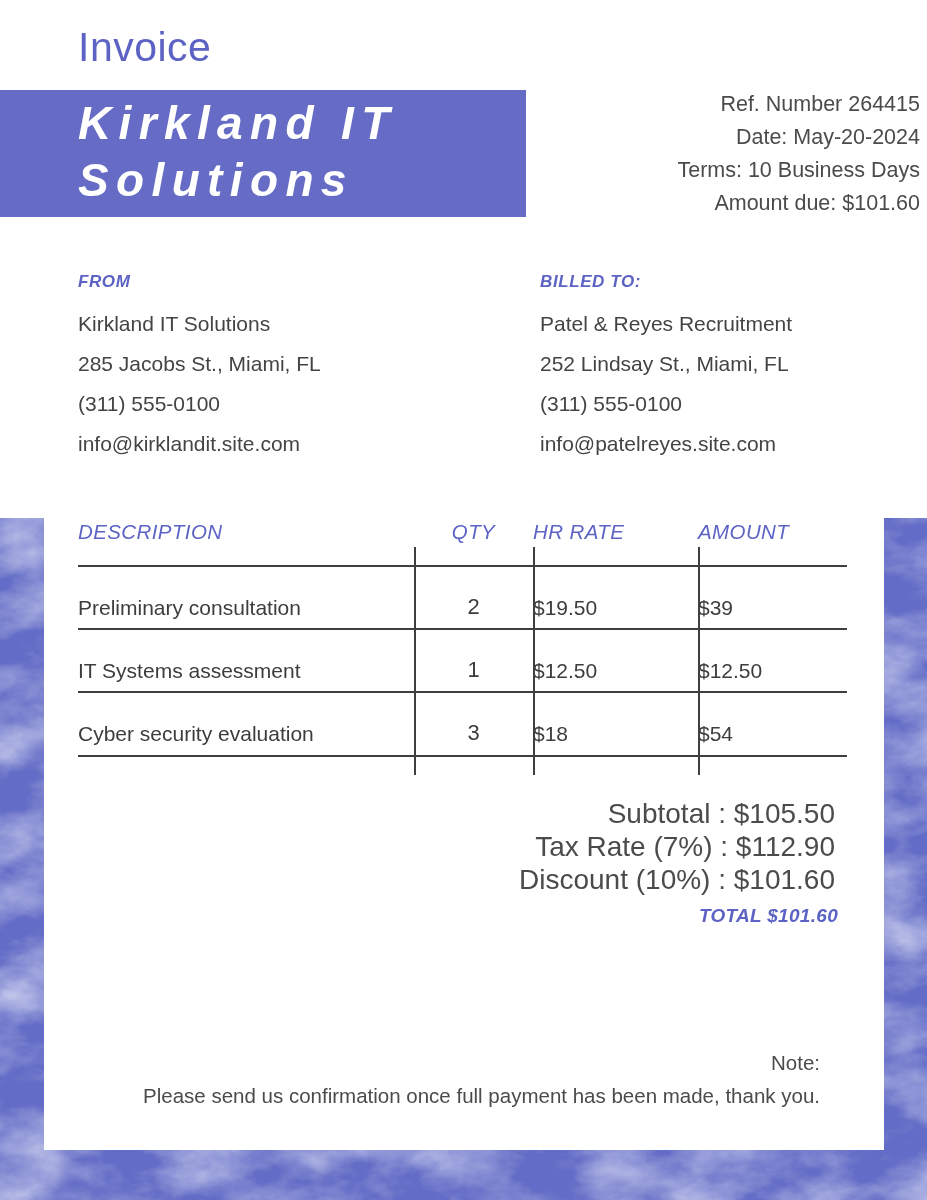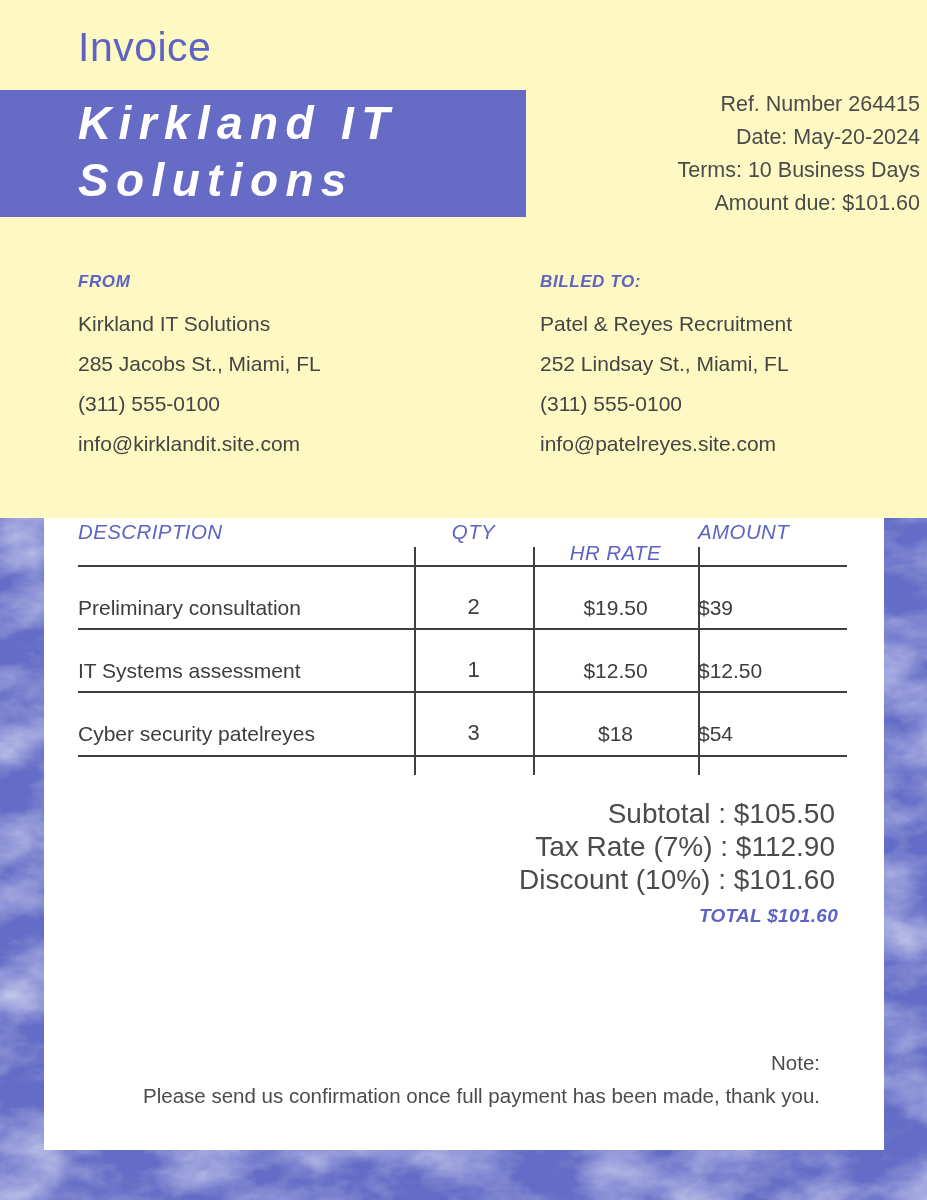--- a/index.html
+++ b/index.html
@@ -7,21 +7,21 @@
     --banner:#666cc5;
     --texture-base:#636cc6;
     --body-text:#484848;
     --table-line:#3f3f3f;
   }
   *{margin:0;padding:0;box-sizing:border-box;}
   html,body{background:#e8e8e8;}
   .page{
     position:relative;
     width:927px;height:1200px;
-    background:#fef9c3;
+    background:#ffffff;
     overflow:hidden;
     font-family:"Liberation Sans", sans-serif;
     color:var(--body-text);
     margin:0 auto;
     padding-left:32px;
   }
   
   .texture{
     position:absolute;left:0;top:518px;width:927px;height:682px;
     background:var(--texture-base);
@@ -62,21 +62,21 @@
     font-size:17px;letter-spacing:0.6px;margin-bottom:12px;
   }
   .addr-line{font-size:21px;line-height:40px;color:#444444;}
   .from-block{left:78px;top:272px;}
   .billed-block{left:540px;top:272px;}
 
   
   .items{left:78px;top:518px;width:769px;height:262px;}
   .col-desc{width:336px;text-align:left;}
   .col-qty{width:119px;text-align:center;}
-  .col-rate{width:165px;text-align:center;margin-top:21px;}
+  .col-rate{width:165px;}
   .col-amt{width:149px;text-align:left;padding-right:16px;}
   .t-head{display:flex;position:absolute;top:2px;left:0;width:769px;}
   .t-head span{
     color:var(--accent);font-weight:400;font-style:italic;
     font-size:20.5px;letter-spacing:0.4px;
   }
   .t-row{
     position:absolute;left:0;width:769px;height:63px;
     display:flex;align-items:flex-end;padding-bottom:8px;
     font-size:21px;color:#3d3d3d;
@@ -169,21 +169,21 @@
       <span class="col-rate">$19.50</span>
       <span class="col-amt">$39</span>
     </div>
     <div class="t-row" style="top:110px">
       <span class="col-desc">IT Systems assessment</span>
       <span class="col-qty">1</span>
       <span class="col-rate">$12.50</span>
       <span class="col-amt">$12.50</span>
     </div>
     <div class="t-row" style="top:173px">
-      <span class="col-desc">Cyber security patelreyes</span>
+      <span class="col-desc">Cyber security evaluation</span>
       <span class="col-qty">3</span>
       <span class="col-rate">$18</span>
       <span class="col-amt">$54</span>
     </div>
 
     <div class="hline" style="top:47px"></div>
     <div class="hline" style="top:110px"></div>
     <div class="hline" style="top:173px"></div>
     <div class="hline" style="top:237px"></div>
     <div class="vline" style="left:336px"></div>

